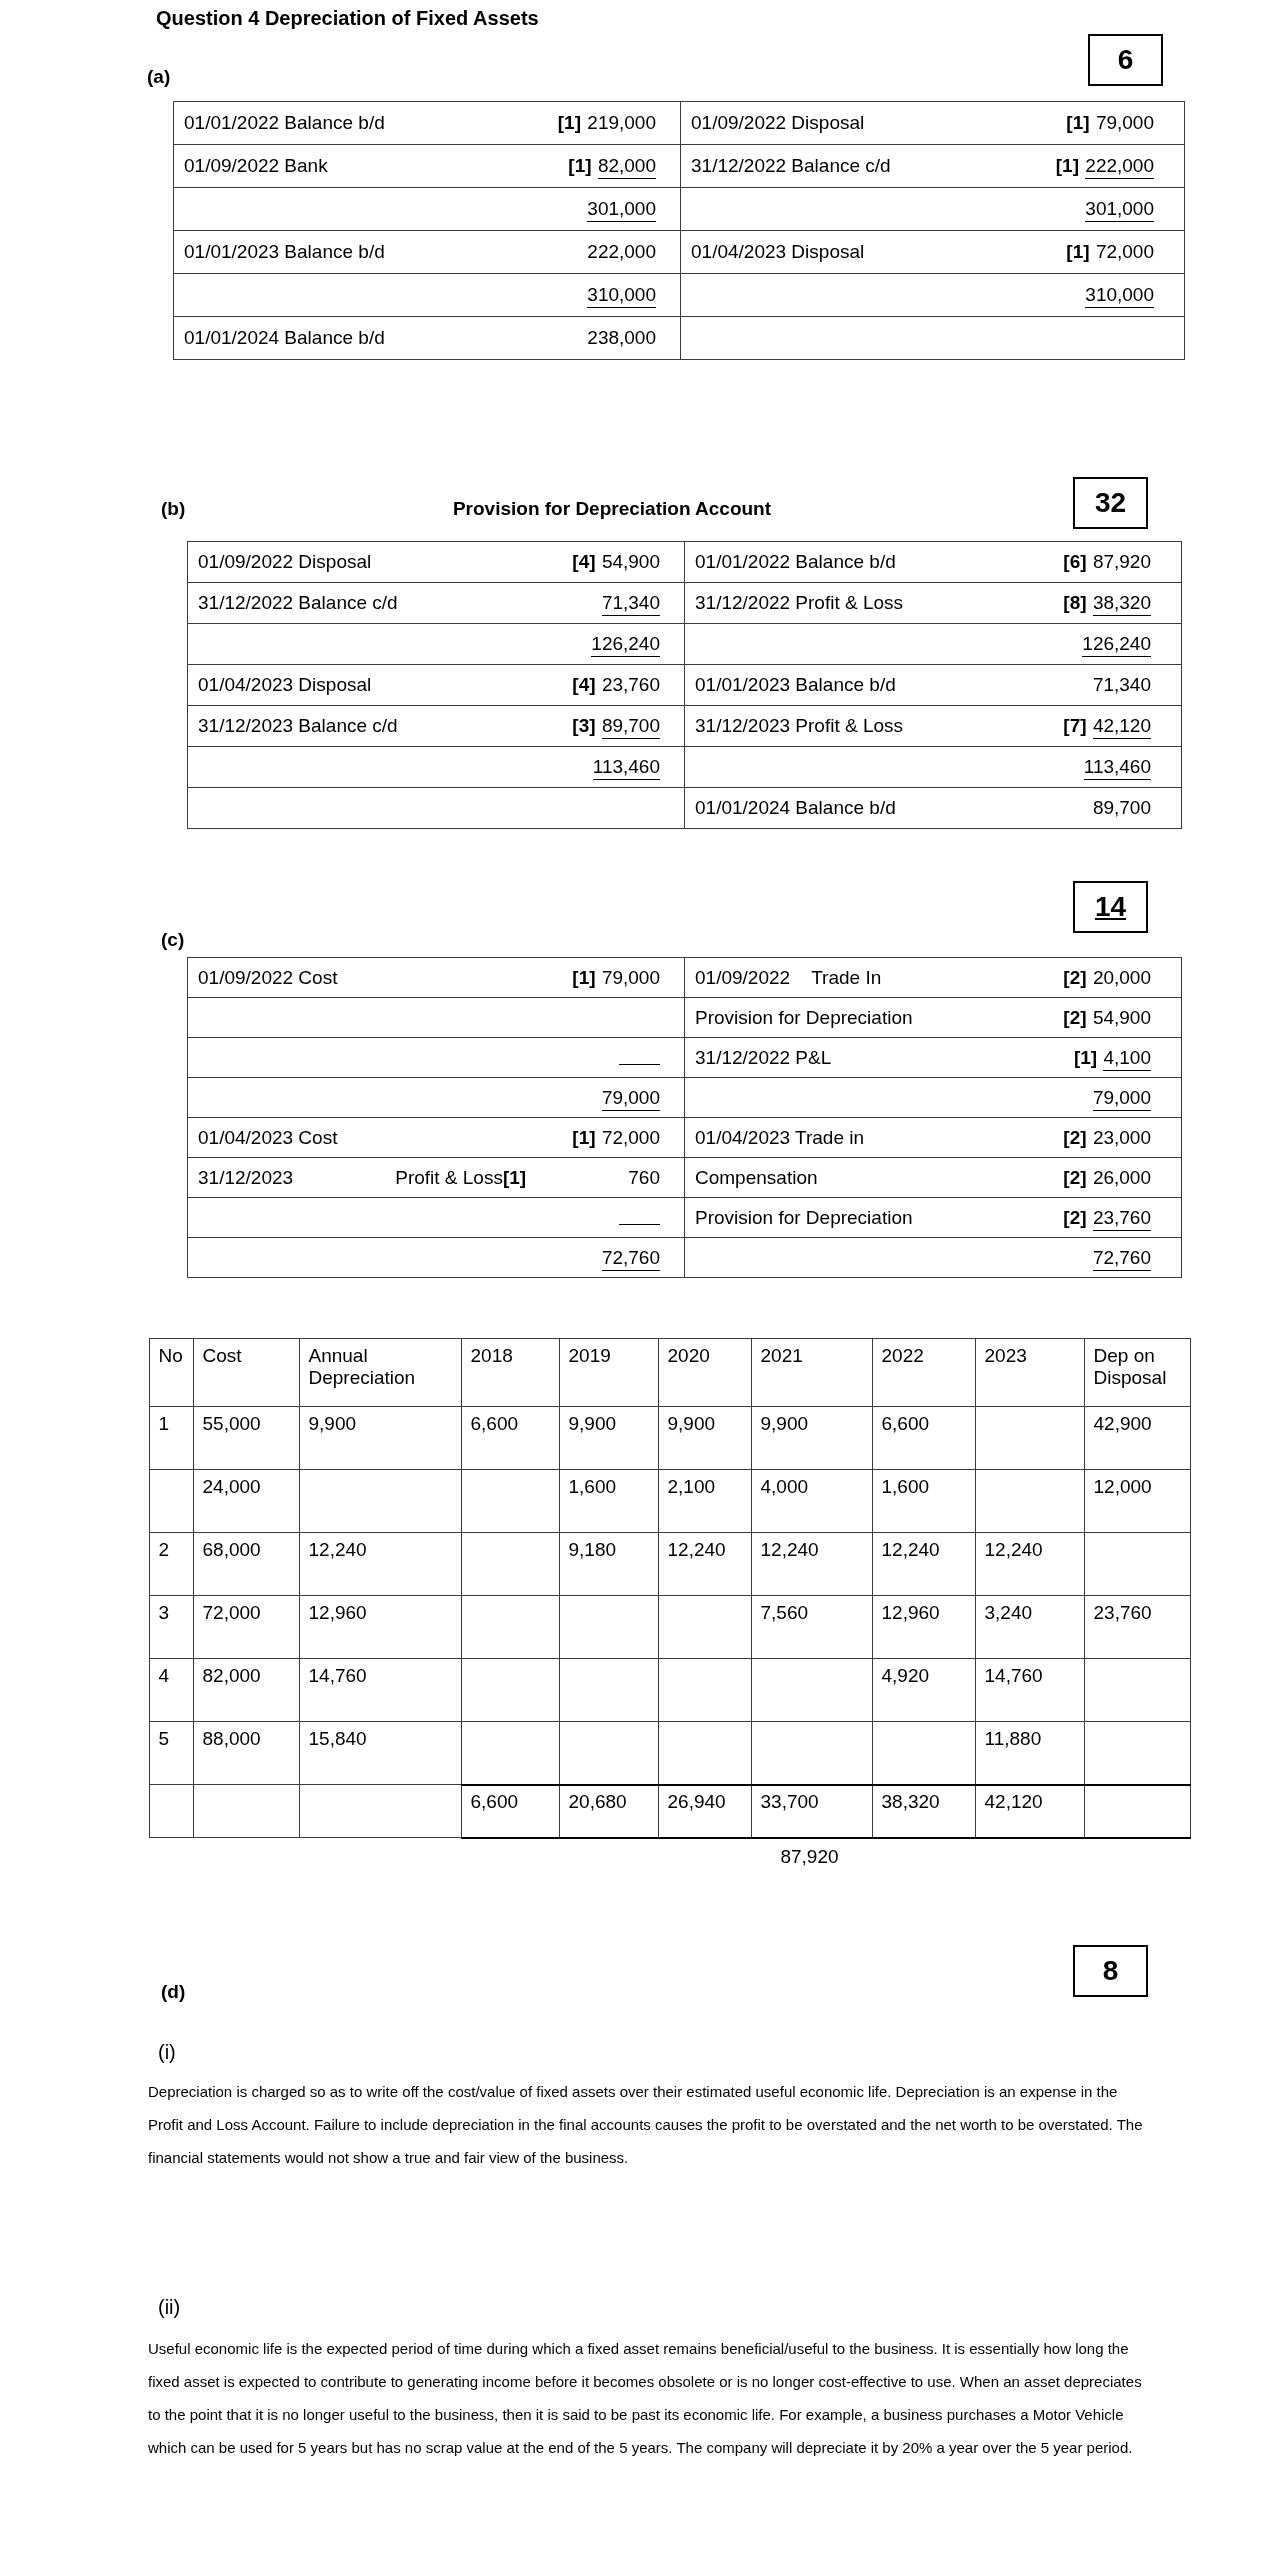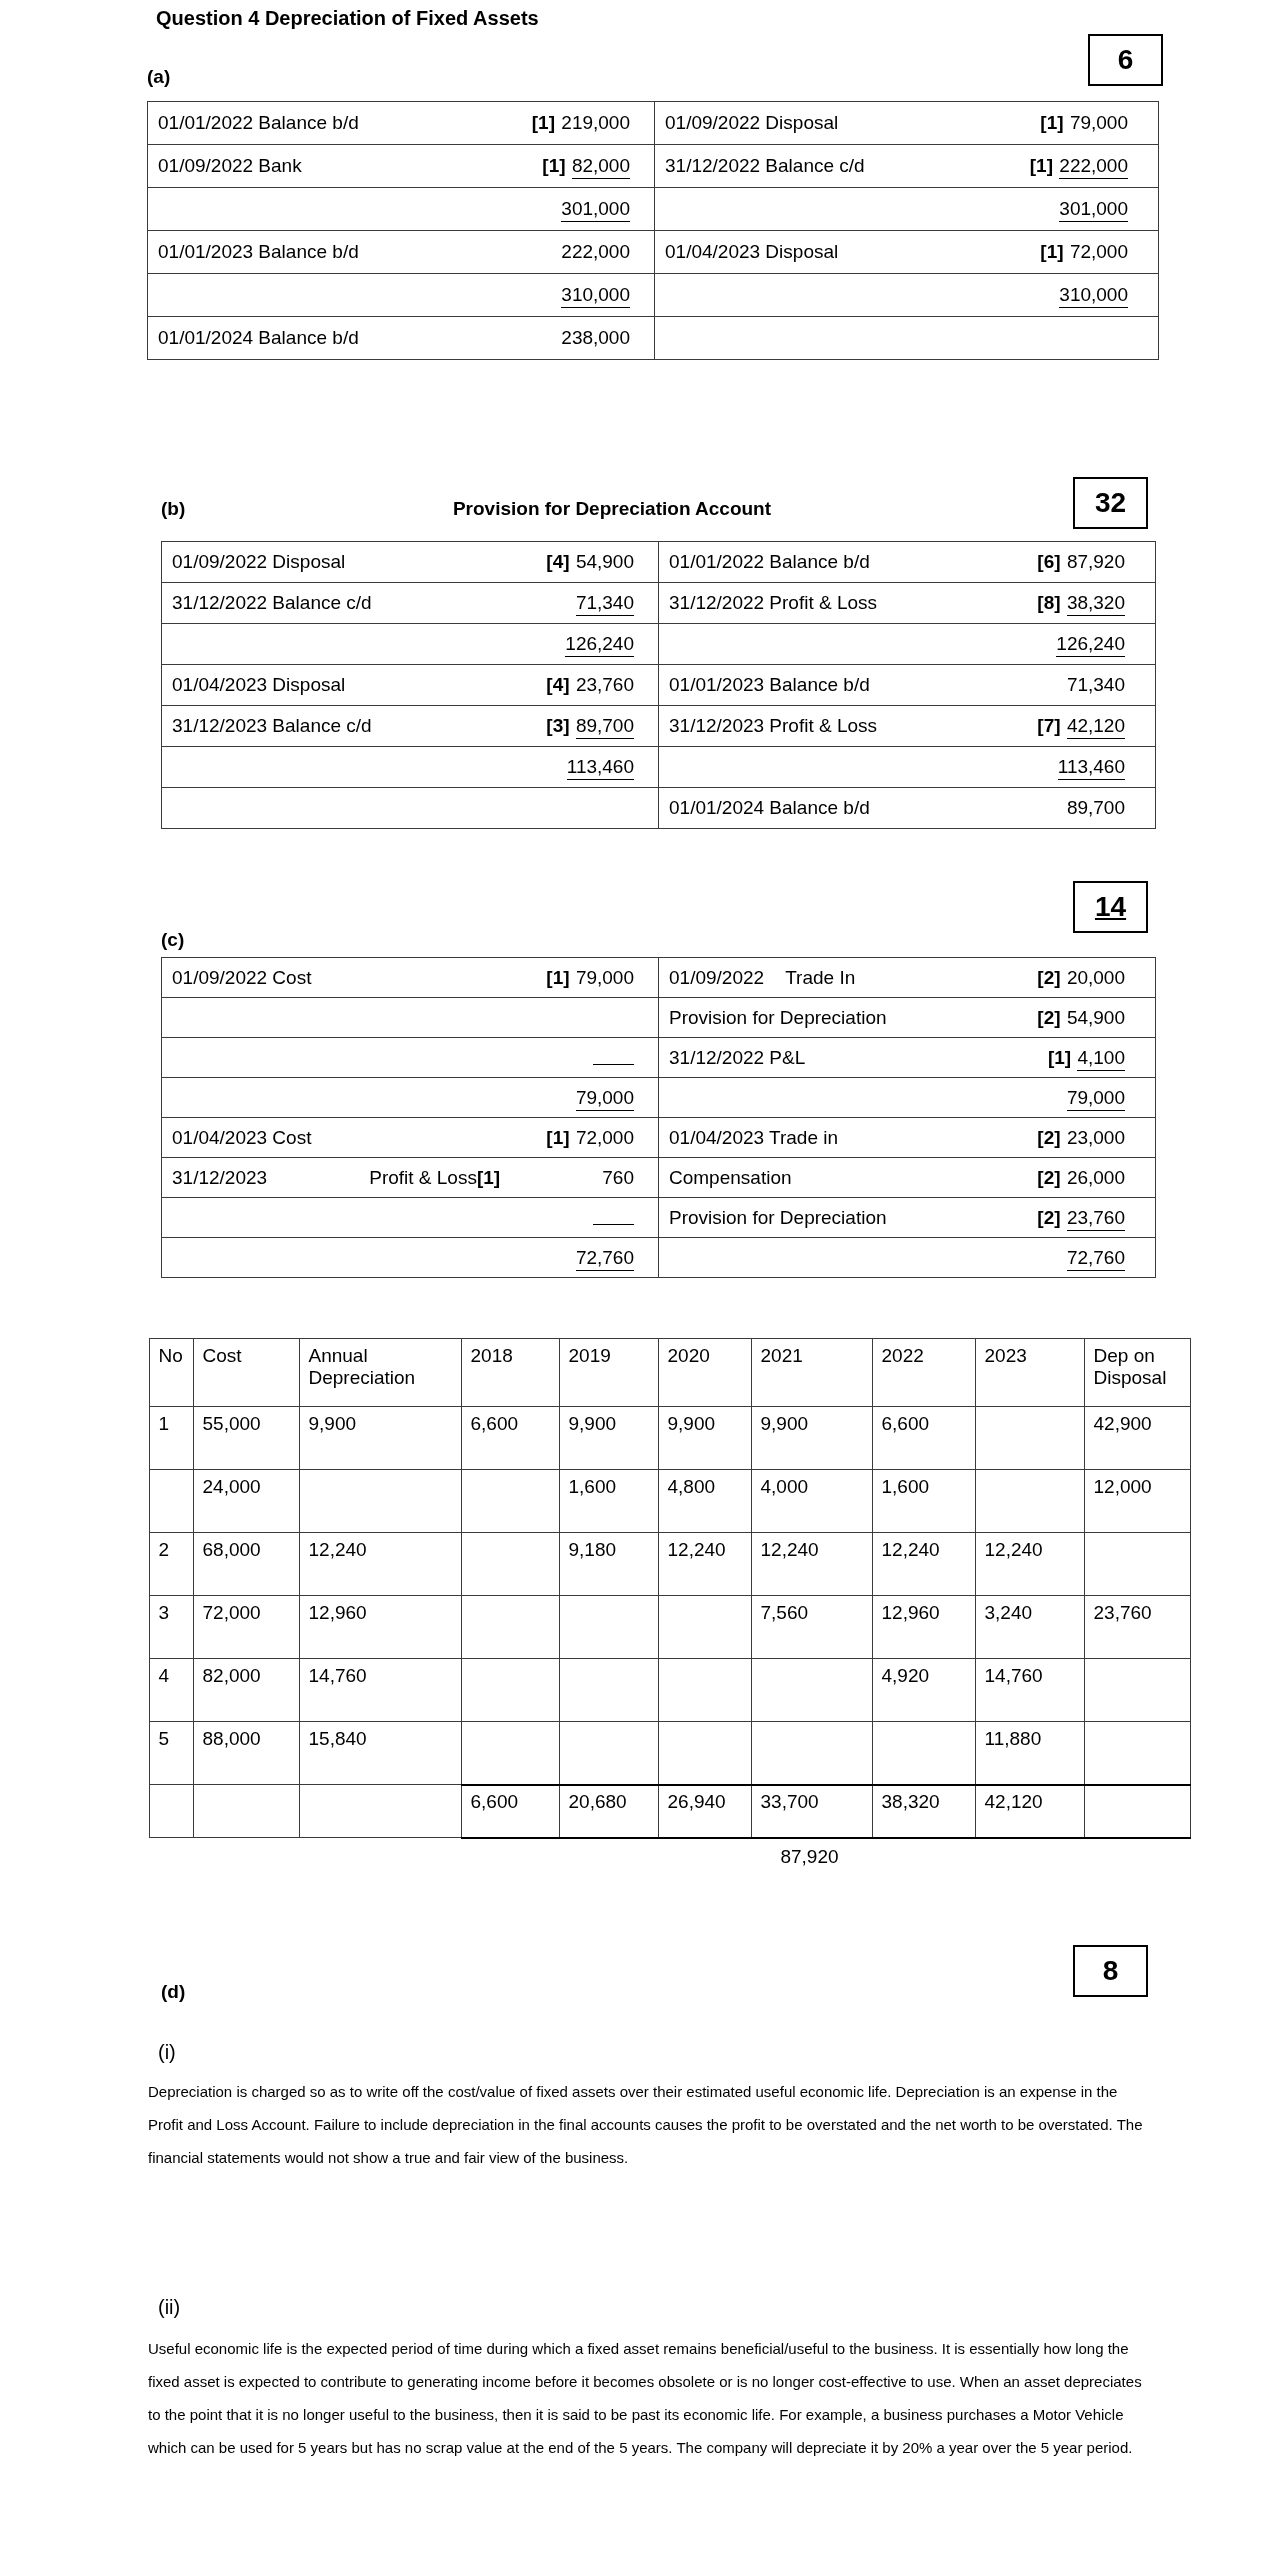--- a/index.html
+++ b/index.html
@@ -26,21 +26,21 @@
   #label-a { left:147px; top:66px; }
   #label-b { left:161px; top:498px; }
   #label-c { left:161px; top:929px; }
   #label-d { left:161px; top:1981px; }
 
   .acct-heading { position:absolute; text-align:center; font-weight:700; }
   #head-a { left:147px; top:66px;  width:916px; }
   #head-b { left:161px; top:498px; width:902px; }
   #head-c { left:161px; top:929px; width:902px; }
 
-  table.tacct { position:absolute; border-collapse:collapse; table-layout:fixed; border:1.4px solid #3b3b3b; }
+  table.tacct { position:absolute; border-collapse:collapse; table-layout:fixed; border:1.4px solid #3b3b3b;margin-left:26px; }
   .tacct td { border-top:1.4px solid #3b3b3b; vertical-align:middle; white-space:nowrap; overflow:hidden; }
   .tacct td.rdesc { border-left:1.4px solid #3b3b3b; }
   .tacct td.desc { text-align:left; padding-left:10px; }
   .tacct td.amt  { text-align:right; }
   .tacct td.lamt { padding-right:24px; }
   .tacct td.ramt { padding-right:30px; }
   #tbl-a { left:147px; top:101px;  width:1011px; }
   #tbl-b { left:161px; top:541px;  width:993px; }
   #tbl-c { left:161px; top:957px; width:993px; }
   #tbl-a td { height:43px; }
@@ -298,21 +298,21 @@
           <td>6,600</td>
           <td></td>
           <td>42,900</td>
         </tr>
     <tr>
           <td></td>
           <td>24,000</td>
           <td></td>
           <td></td>
           <td>1,600</td>
-          <td>4,800</td>
+          <td>2,100</td>
           <td>4,000</td>
           <td>1,600</td>
           <td></td>
           <td>12,000</td>
         </tr>
     <tr>
           <td>2</td>
           <td>68,000</td>
           <td>12,240</td>
           <td></td>

